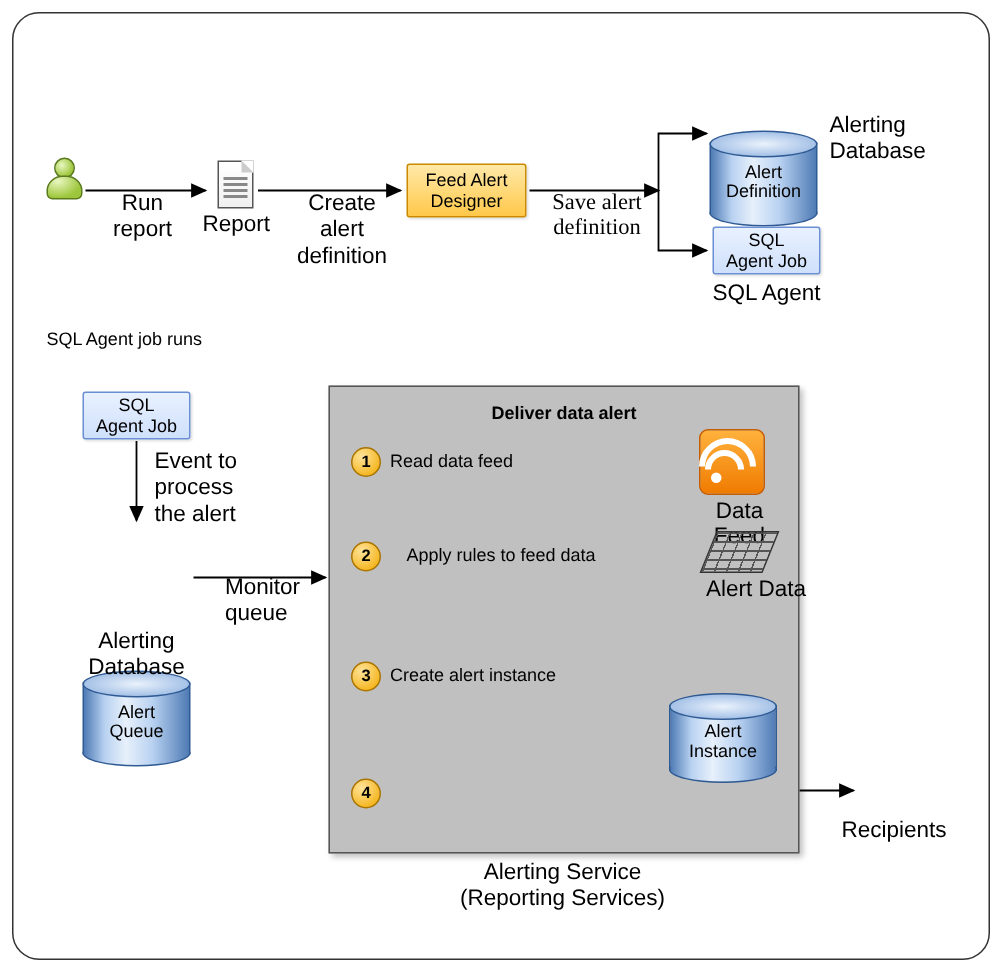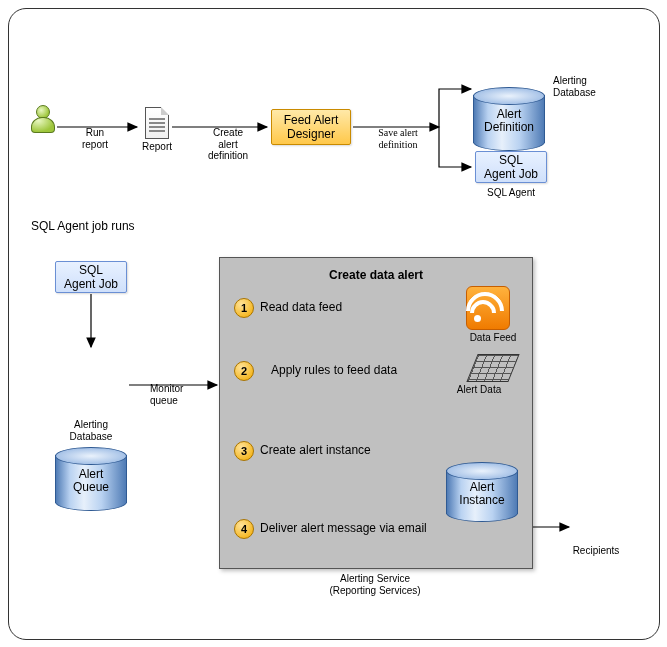--- a/index.html
+++ b/index.html
@@ -20,21 +20,21 @@
     position: absolute;
     left: 8px;
     top: 8px;
     width: 650px;
     height: 630px;
     border: 1px solid #333;
     border-radius: 18px;
     background: #fff;
   }
   .abs { position: absolute; }
-  .label { font-size: 10px; text-align: center; line-height: 1.15; }
+  .label { font-size: 15px; text-align: center; line-height: 1.15; }
   .label-left { text-align: left; }
   .label-bold { font-weight: bold; }
 
   
   .user-head {
     width: 12px; height: 12px; border-radius: 50%;
     background: radial-gradient(circle at 35% 35%, #e8f7c0, #9ec63c 70%);
     border: 1px solid #5a7a1e;
   }
   .user-body {
@@ -210,62 +210,63 @@
 Database</div>
 
     <div class="abs box box-blue" style="left:466px; top:142px; width:72px; height:32px; white-space:pre-line;">SQL
 Agent Job</div>
     <div class="abs label" style="left:466px; top:178px; width:72px;">SQL Agent</div>
 
     <div class="abs label-left" style="left:22px; top:210px; font-size:12px;">SQL Agent job runs</div>
 
     <div class="abs box box-blue" style="left:46px; top:252px; width:72px; height:32px; white-space:pre-line;">SQL
 Agent Job</div>
+    <div class="abs label label-left" style="left:94px; top:290px; width:110px; white-space:pre-line;">Event to process
+the alert</div>
 
     <div class="abs cyl" style="left:46px; top:342px; width:72px; height:64px;">
       <div class="bot"></div>
         <div class="body"></div>
         <div class="top"></div>
       <div class="txt" style="white-space:pre-line;">Alert
 Queue</div>
     </div>
     <div class="abs label" style="left:42px; top:410px; width:80px; white-space:pre-line;">Alerting
 Database</div>
     <div class="abs label" style="left:128px; top:374px; width:60px; white-space:pre-line; text-align:left;margin-left:13px;">Monitor
 queue</div>
 
     <div class="abs proc-panel" style="left:210px; top:248px; width:312px; height:310px;">
-      <div class="abs label-bold" style="left:0; right:0; top:10px; text-align:center;">Create data alert</div>
+      <div class="abs label-bold" style="left:0; right:0; top:10px; text-align:center;">Deliver data alert</div>
 
       <div class="abs step-num" style="left:14px; top:40px;">1</div>
       <div class="abs label-left" style="left:40px; top:42px;">Read data feed</div>
       <div class="abs rss" style="left:246px; top:28px;">
         <span class="dot"></span>
           <span class="arc1"></span>
           <span class="arc2"></span>
       </div>
       <div class="abs label" style="left:239px; top:74px; width:68px;">Data Feed</div>
 
       <div class="abs step-num" style="left:14px; top:103px;">2</div>
       <div class="abs label-left" style="left:51px; top:105px;">Apply rules to feed data</div>
       <div class="abs grid-icon" style="left:252px; top:96px;"></div>
-      <div class="abs label" style="left:225px; top:126px; width:68px;">Alert Data</div>
+      <div class="abs label" style="left:250px; top:126px; width:68px;">Alert Data</div>
 
       <div class="abs step-num" style="left:14px; top:183px;">3</div>
       <div class="abs label-left" style="left:40px; top:185px;">Create alert instance</div>
       <div class="abs cyl" style="left:226px; top:160px; width:72px; height:60px;">
         <div class="bot"></div>
           <div class="body"></div>
           <div class="top"></div>
         <div class="txt" style="white-space:pre-line;">Alert
 Instance</div>
       </div>
 
       <div class="abs step-num" style="left:14px; top:261px;">4</div>
-      <div class="abs label-left" style="left:40px; top:263px;">Deliver alert message via email</div>
     </div>
 
     <div class="abs label" style="left:210px; top:564px; width:312px; white-space:pre-line;">Alerting Service
 (Reporting Services)</div>
 
     <div class="abs label" style="left:552px; top:536px; width:70px;">Recipients</div>
 
   </div>
 </div>
 

